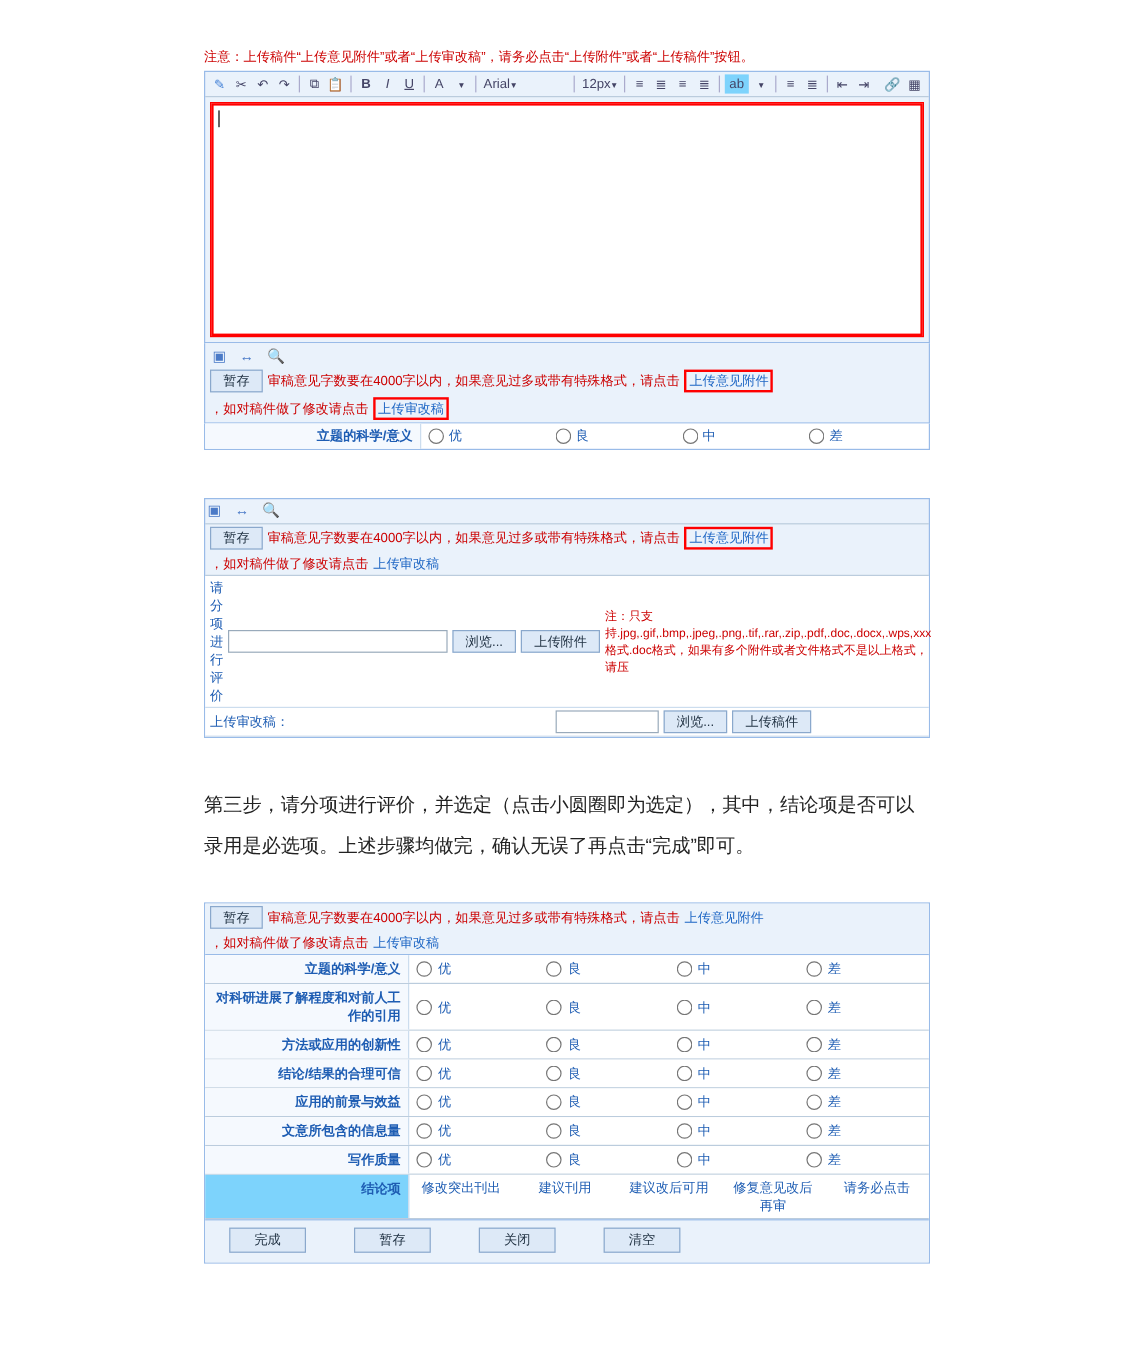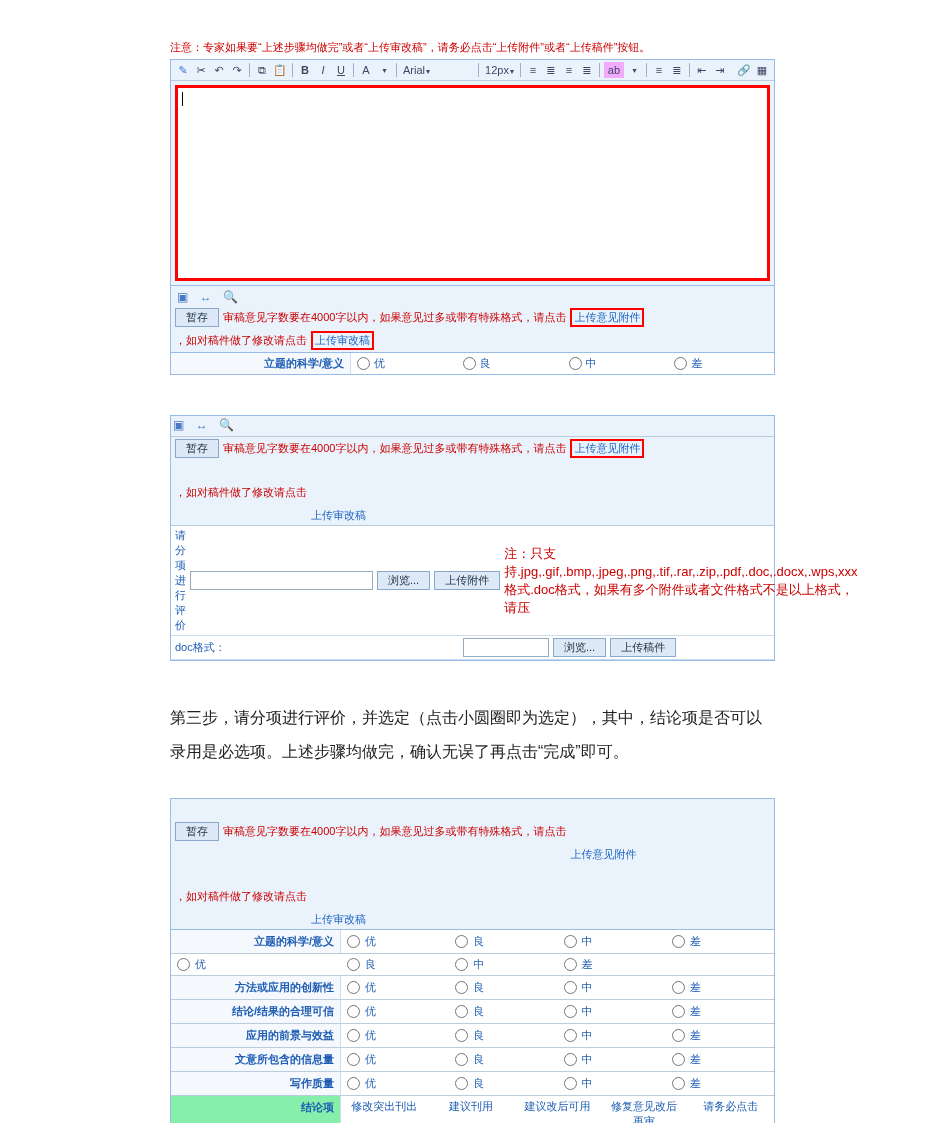--- a/index.html
+++ b/index.html
@@ -30,21 +30,21 @@
     display: inline-flex; align-items: center; justify-content: center;
     font-family: "Segoe UI Symbol","Arial",sans-serif;
     font-size: 11px; color: #446;
     cursor: pointer;
   }
   .tb-btn.bold { font-weight: bold; }
   .tb-btn.italic { font-style: italic; }
   .tb-btn.under { text-decoration: underline; }
   .tb-txt { color: #446; font-size: 11px; padding: 0 2px;}
   .tb-drop::after{content:"▾"; font-size:8px; margin-left:1px;}
-  .tb-highlight { background:#f0abfc; padding:0 2px;}
+  .tb-highlight { background:#7dd3fc; padding:0 2px;}
   .tb-blue { color:#3a7bd5;}
   .editor-body {
     background:#fff;
     margin:5px;
     height:190px;
     border:2px solid #f00;
     outline:1px solid #f00;
   }
   .editor-body-inner {
     padding:4px;
@@ -65,21 +65,21 @@
     background:#dde9f7;
     border:1px solid #8aa8cc;
     padding:1px 10px;
     font-size:11px;
     color:#234;
     cursor:pointer;
     white-space:nowrap;
   }
   .red-txt { color:#c00; }
   .hl-box { border:2px solid #f00; padding:0 2px; }
-  .link { color:#1e66c4; text-decoration:none;margin-top:46px;}
+  .link { color:#1e66c4; text-decoration:none;}
 
   
   .rating-strip {
     border:1px solid #99bbe8;
     border-top:none;
     display:grid;
     grid-template-columns: 180px 1fr 1fr 1fr 1fr;
     align-items:center;
     background:#fff;
     font-size:11px;
@@ -103,21 +103,21 @@
   .upload-row {
     display:flex; align-items:center; gap:4px;
     padding:2px 4px; font-size:11px;
     border-bottom:1px solid #cde;
     background:#fff;
   }
   .upload-row .lbl { width:80px; color:#1e5db3; }
   .upload-row input[type=text]{
     width:200px; height:15px; border:1px solid #9ab; background:#fff;
   }
-  .note-small { color:#c00; font-size:13px; }
+  .note-small { color:#c00; font-size:10px; }
 
   
   .body-para {
     font-size:16px; line-height:2.1; color:#222; margin:0 110px 30px 110px;
   }
   .body-para b{font-weight:normal;}
 
   
   .eval-panel {
     border:1px solid #99bbe8;
@@ -146,35 +146,35 @@
   .eval-row-type .ecell{color:#1e5db3;}
   .eval-row-concl {
     display:grid;
     grid-template-columns: 170px repeat(5,1fr);
     border-bottom:1px solid #bcd;
     font-size:11px;
     background:#fff;
   }
   .eval-row-concl .elabel{
     text-align:right; padding:4px 6px; color:#1e5db3; font-weight:bold;
-    background:#86efac; border-right:1px solid #cde;
+    background:#7dd3fc; border-right:1px solid #cde;
   }
   .eval-row-concl .ecell{padding:3px 6px; color:#1e5db3; text-align:center;}
 
   .action-row {
     display:flex; gap:40px; padding:6px 10px 8px 20px;
     background:#eaf2fb; border-top:1px solid #99bbe8;
   }
   .action-row .btn{padding:2px 20px;}
 </style>
 </head>
 <body>
 
 <div class="section">
-  <div class="red-note">注意：专家如果要“上述步骤均做完”或者“上传审改稿”，请务必点击“上传附件”或者“上传稿件”按钮。</div>
+  <div class="red-note">注意：上传稿件“上传意见附件”或者“上传审改稿”，请务必点击“上传附件”或者“上传稿件”按钮。</div>
 
   <div class="editor-box">
     <div class="toolbar">
       <span class="tb-btn tb-blue">✎</span>
       <span class="tb-btn">✂</span>
       <span class="tb-btn">↶</span>
       <span class="tb-btn">↷</span>
       <span class="tb-sep"></span>
       <span class="tb-btn">⧉</span>
       <span class="tb-btn">📋</span>
@@ -257,21 +257,21 @@
       <a class="link">上传审改稿</a>
     </div>
     <div class="upload-row">
       <span class="lbl">请分项进行评价</span>
       <input type="text" style="">
       <span class="btn">浏览...</span>
       <span class="btn">上传附件</span>
       <span class="note-small">注：只支持.jpg,.gif,.bmp,.jpeg,.png,.tif,.rar,.zip,.pdf,.doc,.docx,.wps,xxx格式.doc格式，如果有多个附件或者文件格式不是以上格式，请压</span>
     </div>
     <div class="upload-row">
-      <span class="lbl">doc格式：</span>
+      <span class="lbl">上传审改稿：</span>
       <span style="width:200px"></span>
       <input type="text" style="width: 80px;">
       <span class="btn">浏览...</span>
       <span class="btn">上传稿件</span>
     </div>
   </div>
 </div>
 
 <p class="body-para">
   <b>第三步，</b><span>请分项进行评价，并选定（点击小圆圈即为选定），其中，结论项是否可以录用是必选项。上述步骤均做完，确认无误了再点击“完成”即可。</span>
@@ -301,20 +301,21 @@
           <div class="ecell">
             <input type="radio" style="">
             <span>中</span>
           </div>
           <div class="ecell">
             <input type="radio" style="">
             <span>差</span>
           </div>
         </div>
         <div class="eval-row">
+          <div class="elabel">对科研进展了解程度和对前人工作的引用</div>
           <div class="ecell">
             <input type="radio" style="">
             <span>优</span>
           </div>
           <div class="ecell">
             <input type="radio" style="">
             <span>良</span>
           </div>
           <div class="ecell">
             <input type="radio" style="">

